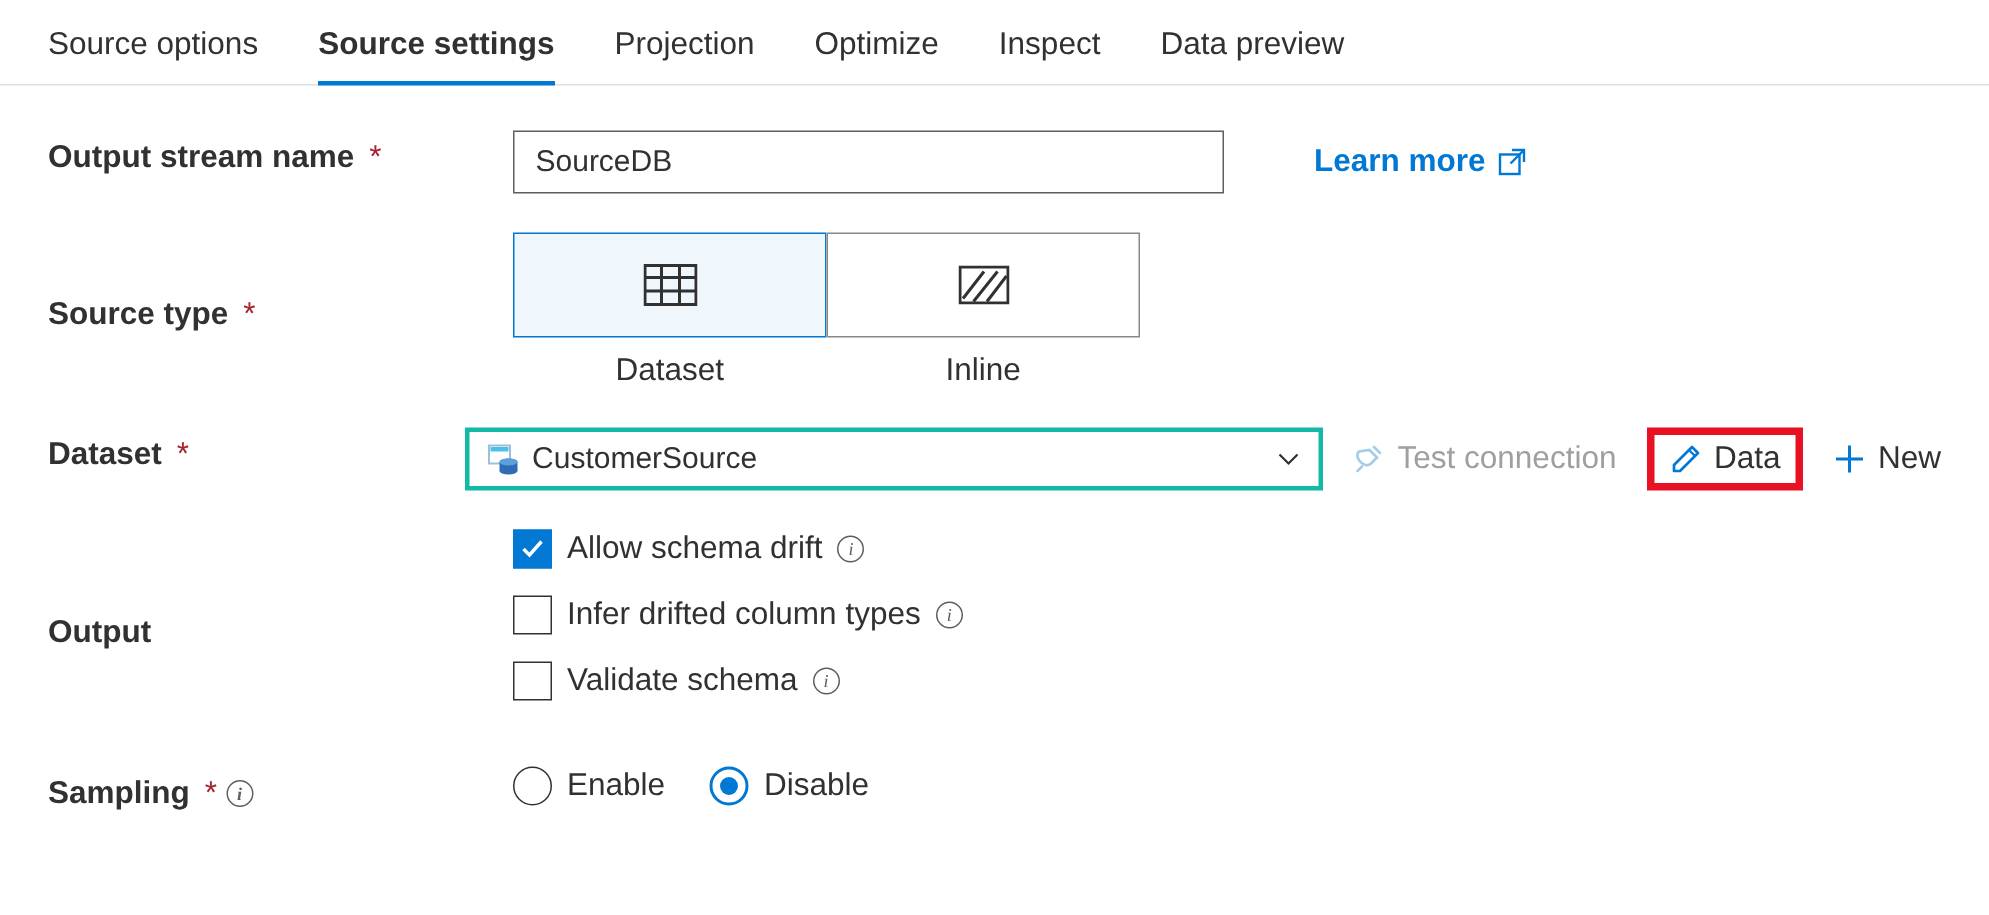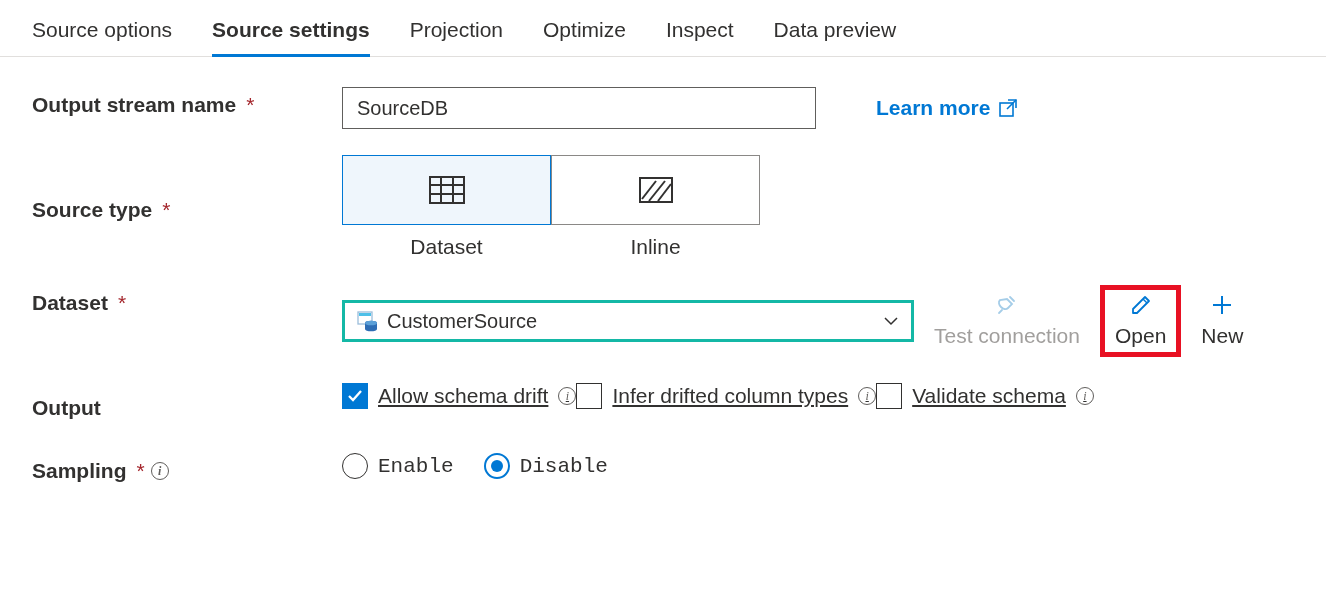--- a/index.html
+++ b/index.html
@@ -129,21 +129,20 @@
   }
   .dd-chevron {
     margin-left: auto;
   }
   .action-link {
     display: inline-flex;
     align-items: center;
     gap: 8px;
     font-size: 21px;
     cursor: pointer;
-    flex-direction: column;
   }
   .action-link.disabled {
     color: #a19f9d;
     cursor: default;
   }
   .action-link.primary { color: #323130; }
   .red-box {
     border: 5px solid #e81123;
     padding: 4px 10px;
     display: inline-flex;
@@ -175,21 +174,20 @@
     display: flex;
     gap: 30px;
     align-items: center;
   }
   .radio {
     display: inline-flex;
     align-items: center;
     gap: 10px;
     font-size: 21px;
     cursor: pointer;
-    font-family: Liberation Mono, monospace;
   }
   .radio-circle {
     width: 26px; height: 26px;
     border: 1.5px solid #323130;
     border-radius: 50%;
     display: flex;
     align-items: center;
     justify-content: center;
   }
   .radio-circle.checked {
@@ -308,39 +306,39 @@
         </svg>
         <span>Test connection</span>
       </span>
 
       <span class="red-box">
         <span class="action-link primary">
           <svg width="22" height="22" viewBox="0 0 22 22">
             <path d="M3 19 L3 15 L15 3 L19 7 L7 19 Z" stroke="#0078d4" stroke-width="1.8" fill="none" stroke-linejoin="round"></path>
             <line x1="13" y1="5" x2="17" y2="9" stroke="#0078d4" stroke-width="1.5"></line>
           </svg>
-          <span>Open</span>
+          <span>Data</span>
         </span>
       </span>
 
       <span class="action-link primary">
         <svg width="22" height="22" viewBox="0 0 22 22">
           <line x1="11" y1="2" x2="11" y2="20" stroke="#0078d4" stroke-width="2"></line>
           <line x1="2" y1="11" x2="20" y2="11" stroke="#0078d4" stroke-width="2"></line>
         </svg>
         <span>New</span>
       </span>
     </div>
   </div>
 
   <div class="row tall">
     <div class="label-col">
       <span>Output</span>
     </div>
-    <div class="field-col" style="flex-direction:row;align-items:flex-start;gap:0;text-decoration:underline;">
+    <div class="field-col" style="flex-direction:column;align-items:flex-start;gap:0;">
       <div class="checkbox-row">
         <div class="checkbox checked">
           <svg width="18" height="18" viewBox="0 0 18 18">
             <path d="M3 9 L7 13 L15 4" stroke="#fff" stroke-width="2.3" fill="none"></path>
           </svg>
         </div>
         <span>Allow schema drift</span>
         <span class="info-icon">i</span>
       </div>
       <div class="checkbox-row">

